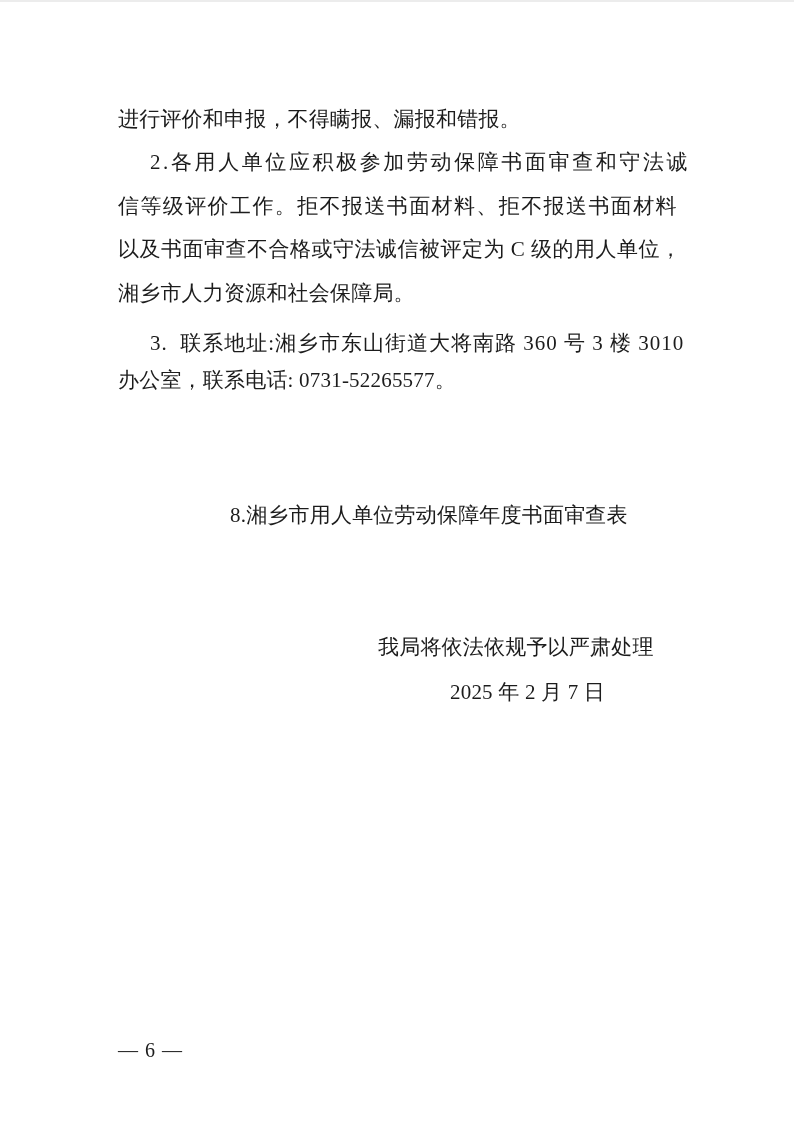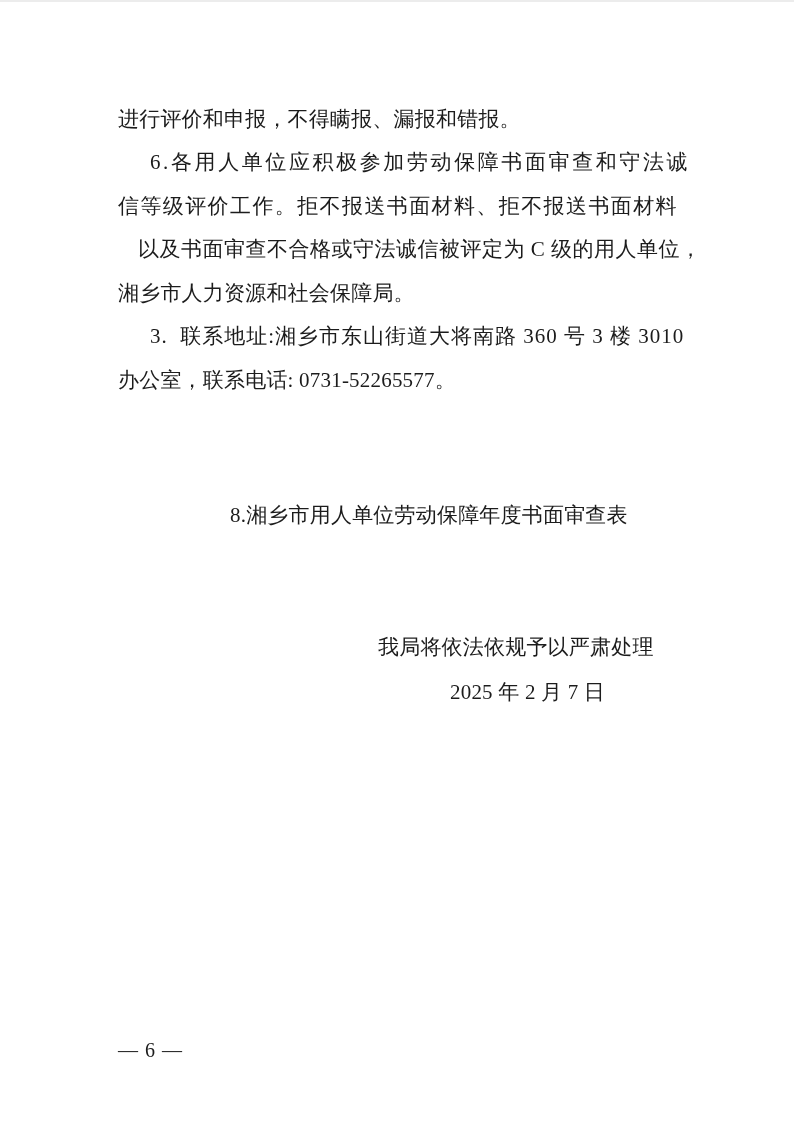--- a/index.html
+++ b/index.html
@@ -26,49 +26,49 @@
     position: absolute;
     font-size: 21px;
     line-height: 1.05;
     white-space: pre;
     letter-spacing: 0.2px;
     color: #1c1c1c;
   }
   
   .stretch-a { letter-spacing: 2.6px; }
   .stretch-b { letter-spacing: 1.4px; }
-  .stretch-c { letter-spacing: 0.5px; margin-left: 20px; }
+  .stretch-c { letter-spacing: 0.5px; }
   .stretch-d { letter-spacing: 1.0px; }
   .footer-num {
     position: absolute;
     font-size: 20px;
     line-height: 1.05;
     white-space: pre;
     letter-spacing: 1px;
     color: #1c1c1c;
   }
 </style>
 </head>
 <body>
 
 <div class="page">
 
   <div class="scan-edge"></div>
 
   <div class="line" style="left:118px; top:108px">进行评价和申报，不得瞒报、漏报和错报。</div>
 
-  <div class="line stretch-a" style="left:150px; top:151px">6.各用人单位应积极参加劳动保障书面审查和守法诚</div>
+  <div class="line stretch-a" style="left:150px; top:151px">2.各用人单位应积极参加劳动保障书面审查和守法诚</div>
 
   <div class="line stretch-b" style="left:118px; top:195px">信等级评价工作。拒不报送书面材料、拒不报送书面材料</div>
 
   <div class="line stretch-c" style="left:118px; top:238px">以及书面审查不合格或守法诚信被评定为 C 级的用人单位，</div>
 
   <div class="line" style="left:118px; top:282px">湘乡市人力资源和社会保障局。</div>
 
-  <div class="line stretch-d" style="left:150px; top:325px">3.  联系地址:湘乡市东山街道大将南路 360 号 3 楼 3010</div>
+  <div class="line stretch-d" style="left:150px; top:332px">3.  联系地址:湘乡市东山街道大将南路 360 号 3 楼 3010</div>
 
   <div class="line" style="left:118px; top:369px">办公室，联系电话: 0731-52265577。</div>
 
 
   <div class="line" style="left:230px; top:504px">8.湘乡市用人单位劳动保障年度书面审查表</div>
 
   <div class="line" style="left:378px; top:636px">我局将依法依规予以严肃处理</div>
 
   <div class="line" style="left:450px; top:681px">2025 年 2 月 7 日</div>
 

